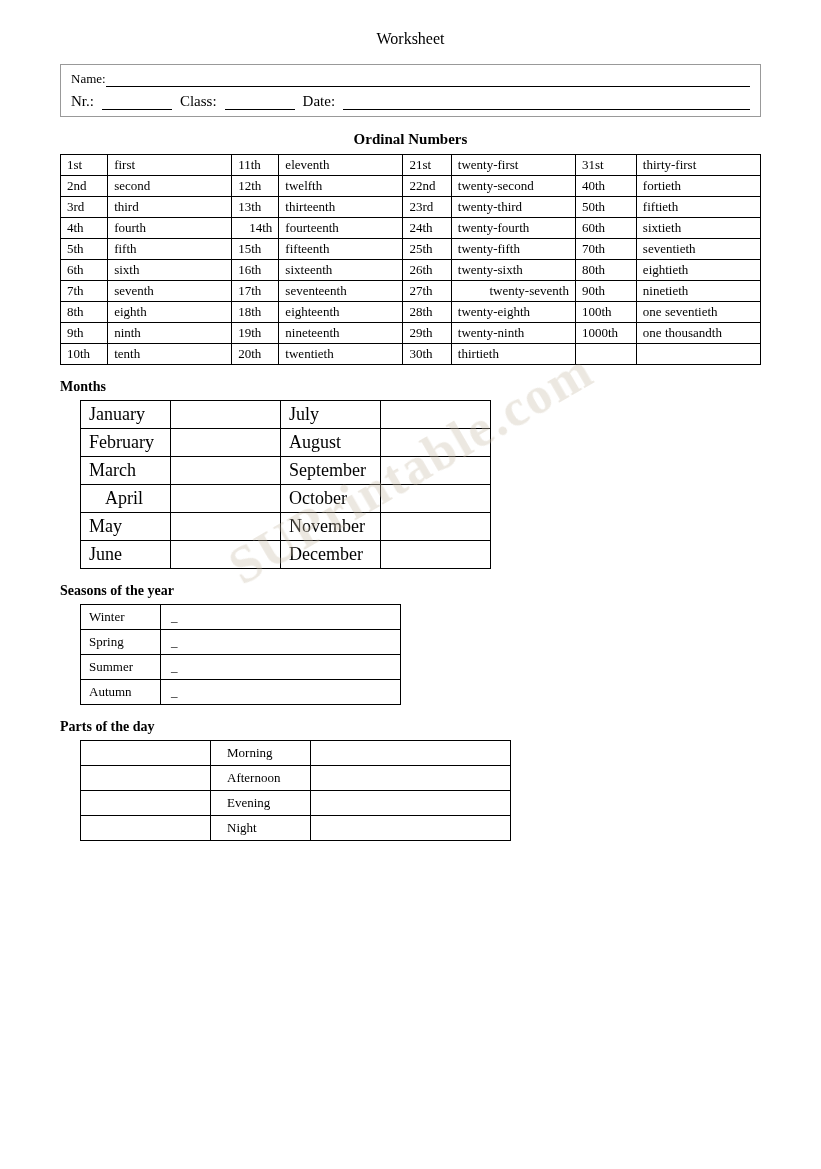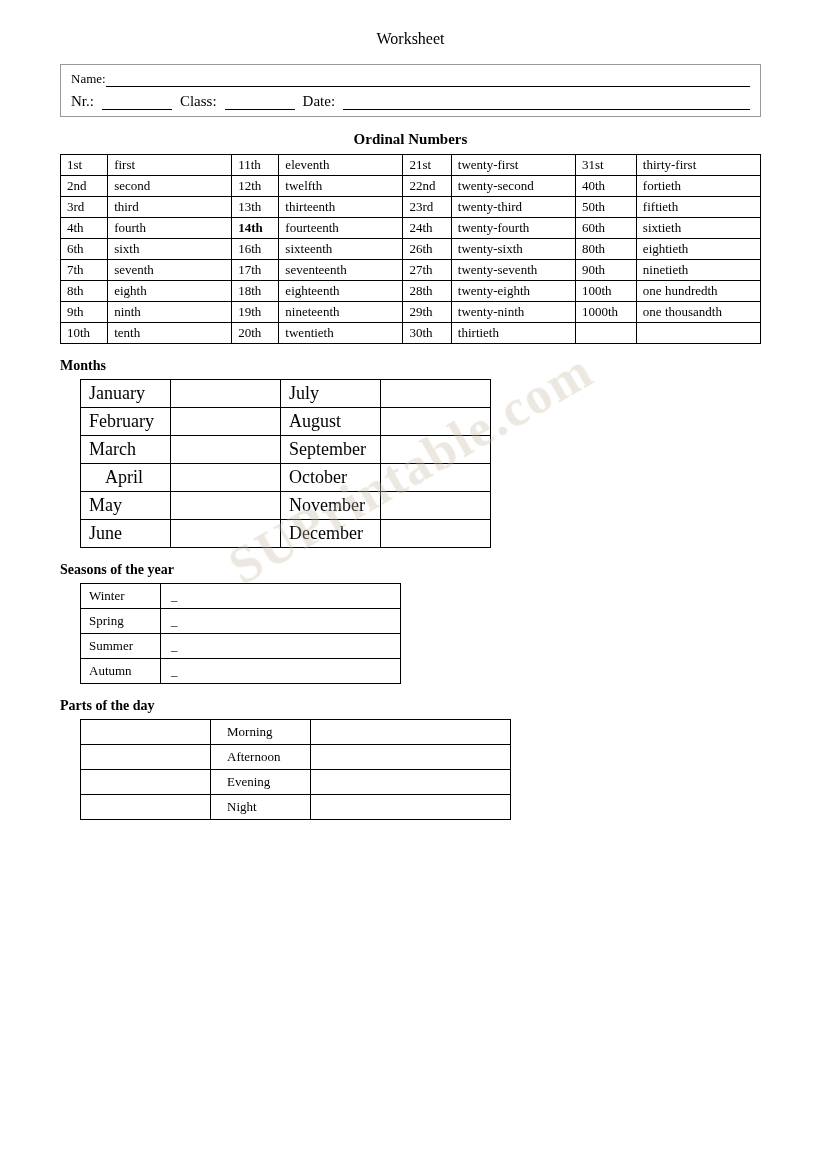--- a/index.html
+++ b/index.html
@@ -178,56 +178,66 @@
         <td style="width: 38px; font-weight: normal;">13th</td>
         <td style="width: 100px;">thirteenth</td>
         <td style="width: 38px; font-weight: normal;">23rd</td>
         <td style="width: 100px;">twenty-third</td>
         <td style="width: 38px; font-weight: normal;">50th</td>
         <td style="width: 100px;">fiftieth</td>
       </tr>
       <tr>
         <td style="width: 38px; font-weight: normal;">4th</td>
         <td style="width: 100px;">fourth</td>
-        <td style="width: 38px; font-weight: bold;">14th</td>
+        <td style="width: 38px; font-weight: normal; text-align: right;">14th</td>
         <td style="width: 100px;">fourteenth</td>
         <td style="width: 38px; font-weight: normal;">24th</td>
         <td style="width: 100px;">twenty-fourth</td>
         <td style="width: 38px; font-weight: normal;">60th</td>
         <td style="width: 100px;">sixtieth</td>
+      </tr>
+      <tr>
+        <td style="width: 38px; font-weight: normal;">5th</td>
+        <td style="width: 100px;">fifth</td>
+        <td style="width: 38px; font-weight: normal;">15th</td>
+        <td style="width: 100px;">fifteenth</td>
+        <td style="width: 38px; font-weight: normal;">25th</td>
+        <td style="width: 100px;">twenty-fifth</td>
+        <td style="width: 38px; font-weight: normal;">70th</td>
+        <td style="width: 100px;">seventieth</td>
       </tr>
       <tr>
         <td style="width: 38px; font-weight: normal;">6th</td>
         <td style="width: 100px;">sixth</td>
         <td style="width: 38px; font-weight: normal;">16th</td>
         <td style="width: 100px;">sixteenth</td>
         <td style="width: 38px; font-weight: normal;">26th</td>
         <td style="width: 100px;">twenty-sixth</td>
         <td style="width: 38px; font-weight: normal;">80th</td>
         <td style="width: 100px;">eightieth</td>
       </tr>
       <tr>
         <td style="width: 38px; font-weight: normal;">7th</td>
         <td style="width: 100px;">seventh</td>
         <td style="width: 38px; font-weight: normal;">17th</td>
         <td style="width: 100px;">seventeenth</td>
         <td style="width: 38px; font-weight: normal;">27th</td>
-        <td style="width: 100px;">twenty-seventh</td>
+        <td style="width: 100px; text-align: right;">twenty-seventh</td>
         <td style="width: 38px; font-weight: normal;">90th</td>
         <td style="width: 100px;">ninetieth</td>
       </tr>
       <tr>
         <td style="width: 38px; font-weight: normal;">8th</td>
         <td style="width: 100px;">eighth</td>
         <td style="width: 38px; font-weight: normal;">18th</td>
         <td style="width: 100px;">eighteenth</td>
         <td style="width: 38px; font-weight: normal;">28th</td>
         <td style="width: 100px;">twenty-eighth</td>
         <td style="width: 38px; font-weight: normal;">100th</td>
-        <td style="width: 100px;">one hundredth</td>
+        <td style="width: 100px;">one seventieth</td>
       </tr>
       <tr>
         <td style="width: 38px; font-weight: normal;">9th</td>
         <td style="width: 100px; margin-left: 7px;">ninth</td>
         <td style="width: 38px; font-weight: normal;">19th</td>
         <td style="width: 100px;">nineteenth</td>
         <td style="width: 38px; font-weight: normal;">29th</td>
         <td style="width: 100px;">twenty-ninth</td>
         <td style="width: 38px; font-weight: normal;">1000th</td>
         <td style="width: 100px;">one thousandth</td>

